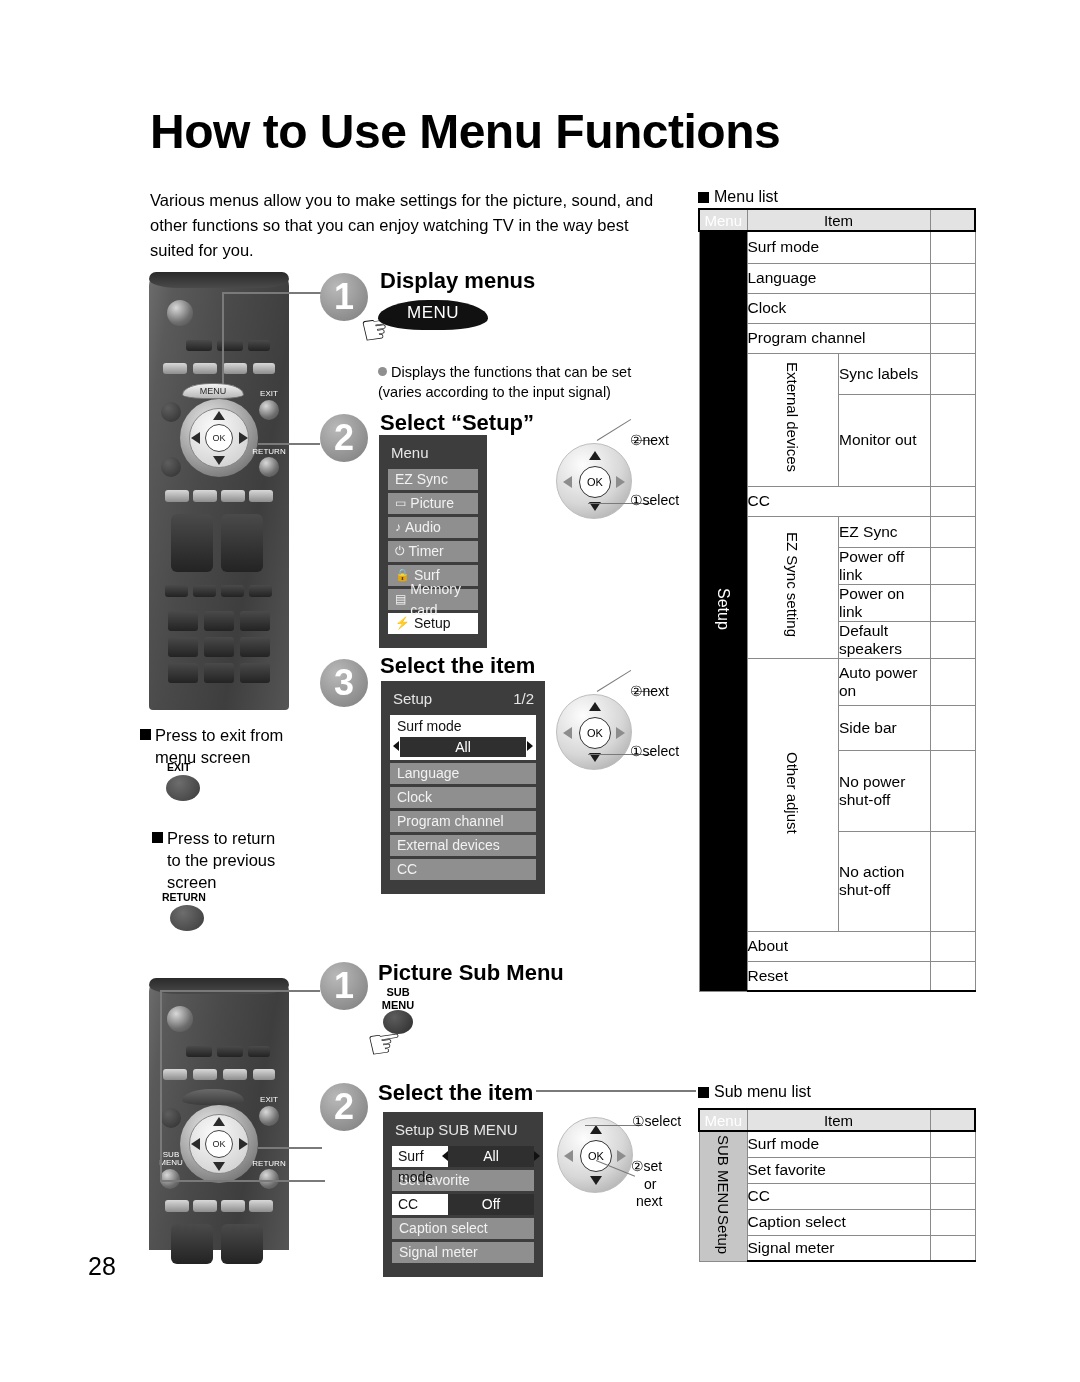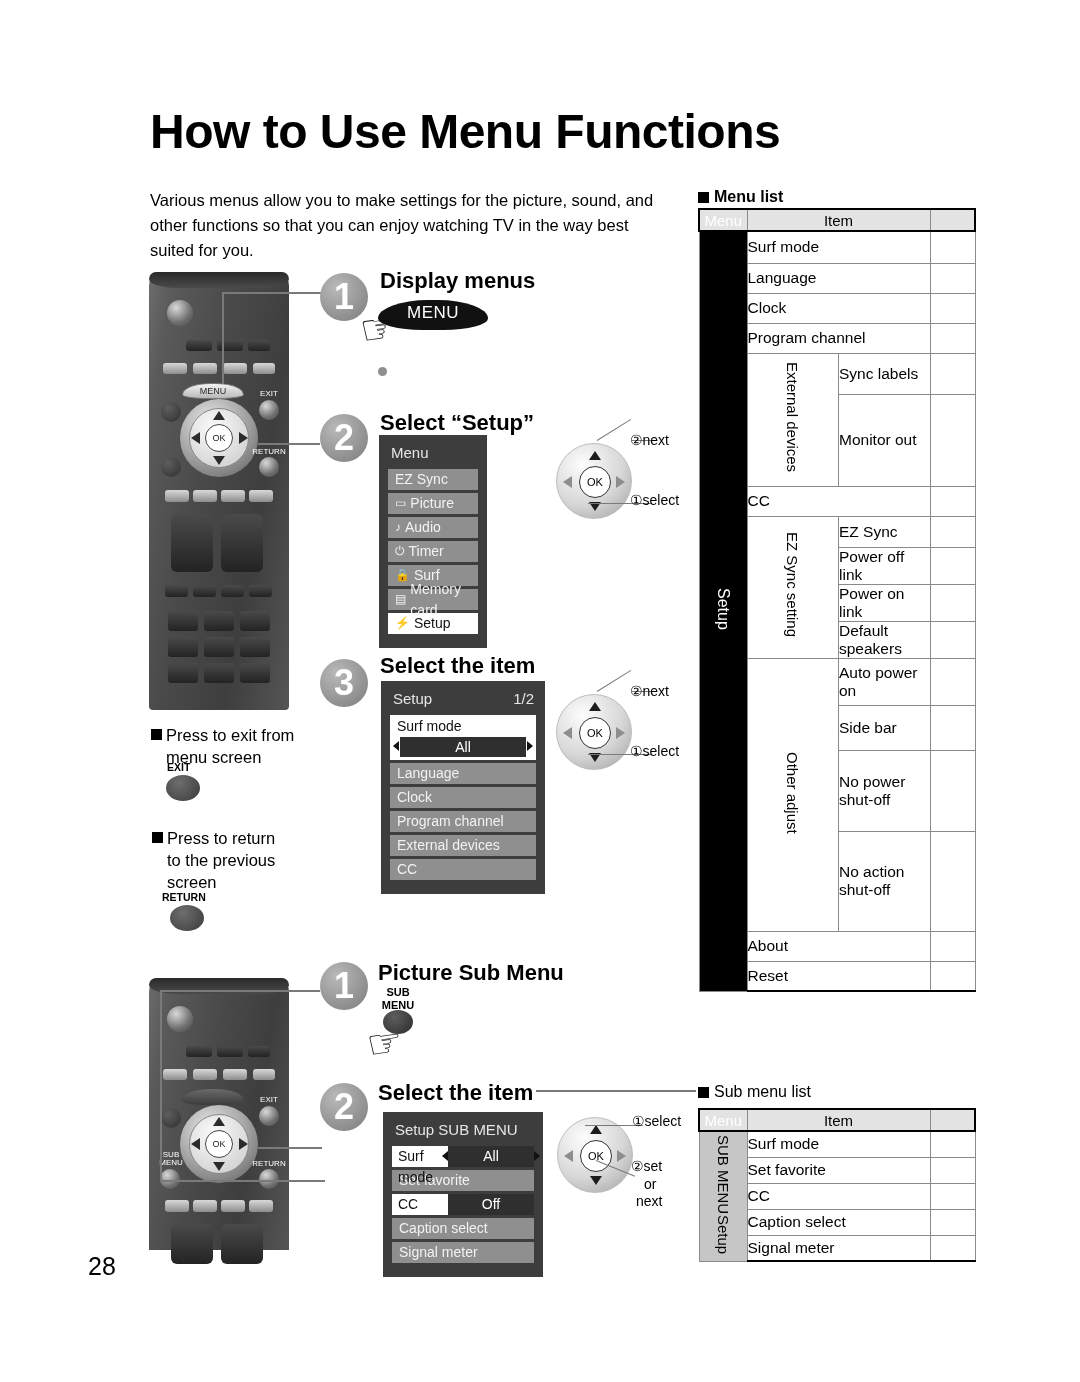--- a/index.html
+++ b/index.html
@@ -32,21 +32,21 @@
     font-size:16.5px; line-height:1.5;
   }
 
   
   .list-heading{
     position:absolute; font-size:16px; font-weight:normal;
     display:flex; align-items:center; gap:5px;
   }
   .sq{ width:11px; height:11px; background:#000; display:inline-block; }
 
-  #menu-list-heading{ left:698px; top:188px;font-weight:bold; }
+  #menu-list-heading{ left:698px; top:188px; }
   #sub-menu-list-heading{ left:698px; top:1083px; }
 
   table.mlist{
     position:absolute;
     border-collapse:collapse;
     font-size:15.5px;
     table-layout:fixed;
   }
   table.mlist td, table.mlist th{
     border:1px solid #8a8a8a;
@@ -347,21 +347,21 @@
 <div class="lline" style="left:222px; top:292px; width:2px; height:92px;"></div>
 <div class="lline" style="left:222px; top:292px; width:100px; height:2px;"></div>
 <div class="lline" style="left:258px; top:443px; width:62px; height:2px;"></div>
 
 <div class="step" style="left:320px; top:273px;">1</div>
 <div class="step-title" style="left:380px; top:268px;">Display menus</div>
 <div id="menu-badge">MENU</div>
 <div class="hand" style="left:360px; top:304px;">☞</div>
 
 <div id="menu-note">
-  <span class="dot"></span>
+  <span class="dot"></span><span>Displays the functions that can be set (varies according to the input signal)</span>
 </div>
 
 <div class="step" style="left:320px; top:414px;">2</div>
 <div class="step-title" style="left:380px; top:410px;">Select “Setup”</div>
 
 <div class="osd" style="left:379px; top:435px; width:108px;">
   <div class="osd-title">
     <span>Menu</span>
   </div>
   <div class="osd-row">
@@ -435,21 +435,21 @@
   <div class="ar left"></div>
   <div class="ar right"></div>
   <div class="ok">OK</div>
 </div>
 <div class="lline" style="left:597px; top:691px; width:40px; height:1px; transform:rotate(-32deg); transform-origin:left center;"></div>
 <div class="lline" style="left:632px; top:691px; width:22px; height:1px;"></div>
 <div class="cal" style="left:630px; top:683px;">②next</div>
 <div class="lline" style="left:588px; top:754px; width:64px; height:1px;"></div>
 <div class="cal" style="left:630px; top:743px;">①select</div>
 
-<div class="press-note" style="left:151px; top:725px; width:200px;">
+<div class="press-note" style="left:140px; top:725px; width:200px;">
   <span class="sq"></span><span>Press to exit from</span><br>
   <span style="margin-left:15px; display:inline-block;">menu screen</span>
 </div>
 <div class="key-cap" style="left:167px; top:761px;">EXIT</div>
 <div class="key-dot" style="left:166px; top:775px;"></div>
 
 <div class="press-note" style="left:152px; top:828px; width:210px;">
   <span class="sq"></span><span>Press to return</span><br>
   <span style="margin-left:15px; display:inline-block;">to the previous</span><br>
   <span style="margin-left:15px; display:inline-block;">screen</span>

